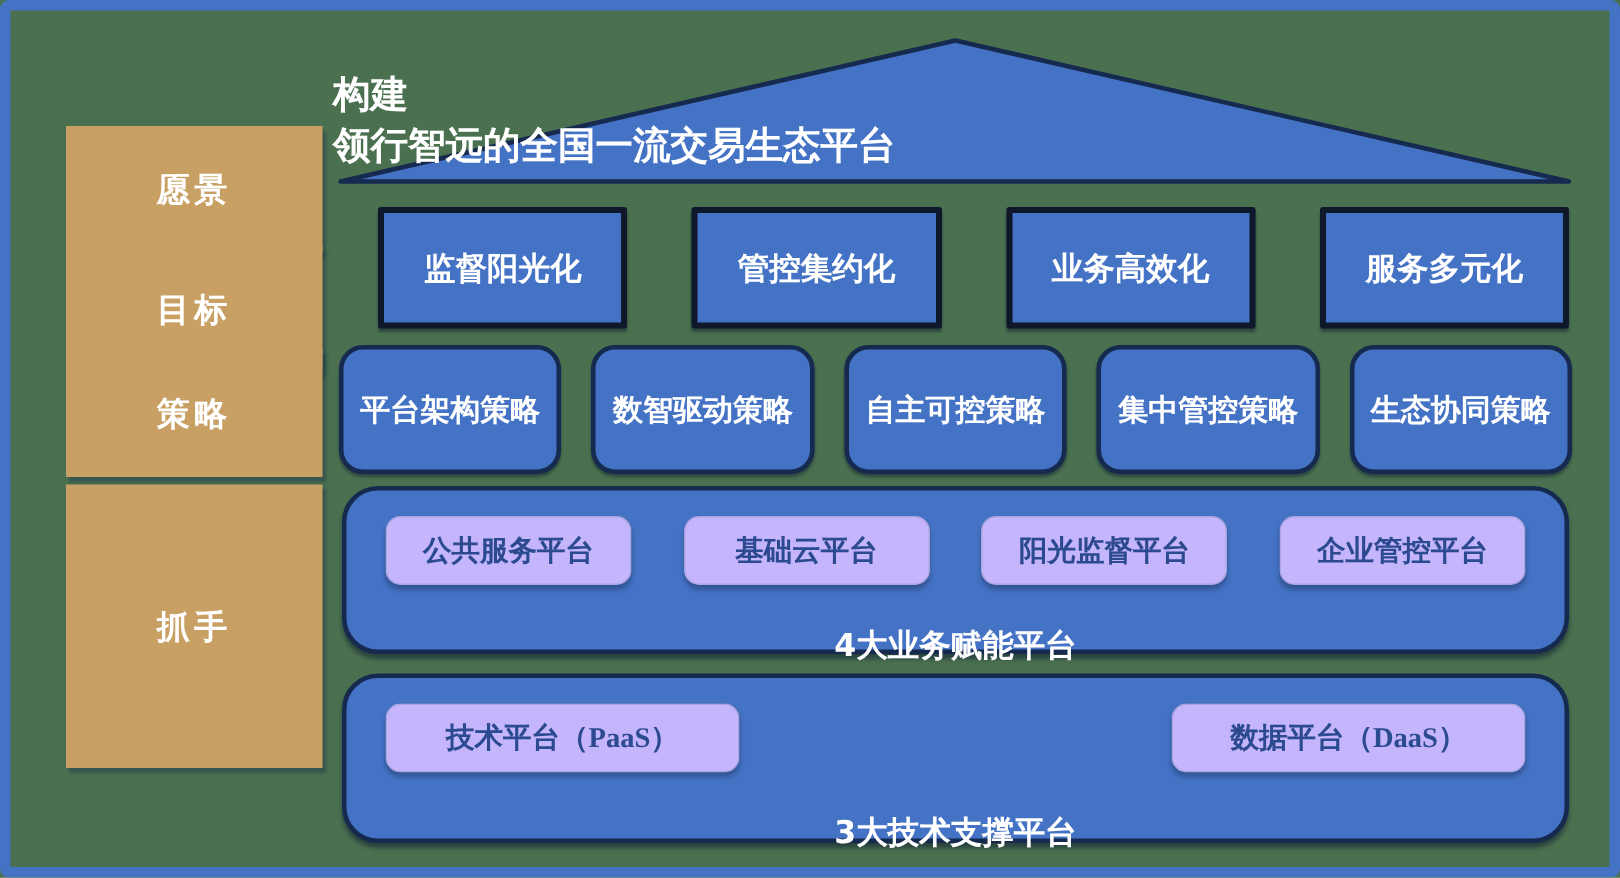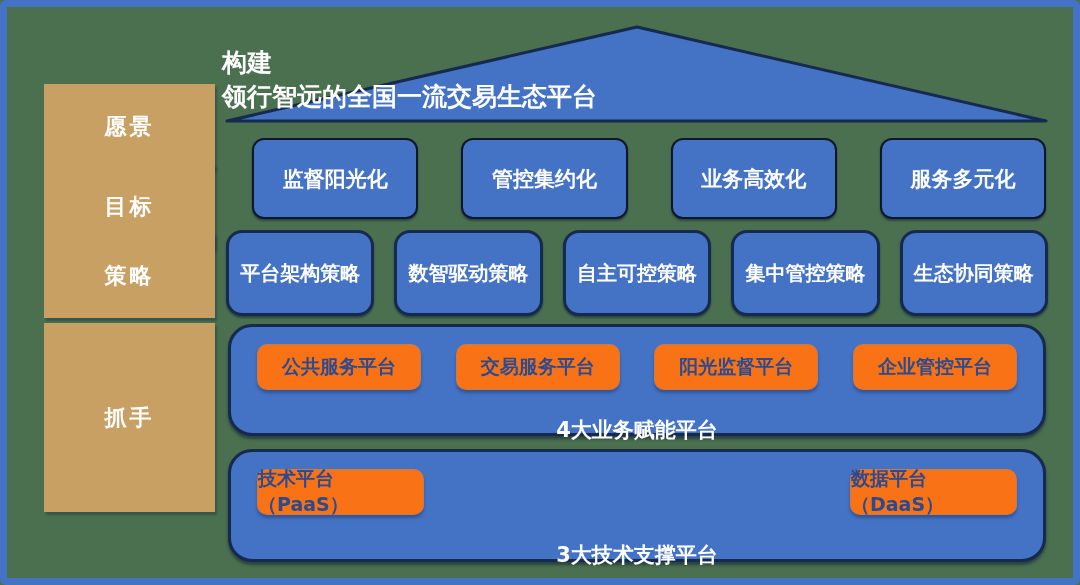--- a/index.html
+++ b/index.html
@@ -69,22 +69,22 @@
     left: 228px;
     top: 138px;
     width: 818px;
     height: 81px;
     display: flex;
     gap: 19px;
   }
   .goal-box {
     flex: 1;
     background: #4472c4;
-    border: 2px solid #0f172a;
-    border-radius: 12px;
+    border: 4px solid #0f172a;
+    border-radius: 2px;
     color: #ffffff;
     font-size: 21px;
     font-weight: bold;
     display: flex;
     align-items: center;
     justify-content: center;
     box-sizing: border-box;
     box-shadow: 0 2px 2px rgba(10, 22, 46, 0.45);
     margin-left: 24px;
   }
@@ -131,34 +131,34 @@
   .big-business { top: 324px; height: 112px; }
   .big-tech     { top: 449px; height: 113px; }
   .platform-row {
     display: flex;
     justify-content: space-between;
     padding: 0 26px;
     margin-top: 17px;
   }
   .white-box {
     height: 46px;
-    background: #f97316;
+    background: #c4b5fd;
     border: 1px solid rgba(120, 135, 165, 0.35);
     border-radius: 10px;
     color: #2b4a90;
     font-size: 19px;
     font-weight: bold;
     display: flex;
     align-items: center;
     justify-content: center;
     box-sizing: border-box;
     box-shadow: 0 3px 3px rgba(18, 35, 70, 0.35);
   }
   .white-box.w4 { width: 164px; }
-  .white-box.w3 { width: 167px; }
+  .white-box.w3 { width: 236px; font-family: Liberation Serif, serif; }
   .big-caption {
     margin-top: 26px;
     text-align: center;
     color: #ffffff;
     font-size: 21px;
     font-weight: bold;
   }
 </style>
 </head>
 <body>
@@ -212,21 +212,21 @@
     </div>
     <div class="strategy-box">
       <span>生态协同</span>
       <span>策略</span>
     </div>
   </div>
 
   <div class="big-box big-business">
     <div class="platform-row">
       <div class="white-box w4">公共服务平台</div>
-      <div class="white-box w4">交易服务平台</div>
+      <div class="white-box w4">基础云平台</div>
       <div class="white-box w4">阳光监督平台</div>
       <div class="white-box w4">企业管控平台</div>
     </div>
     <div class="big-caption">4大业务赋能平台</div>
   </div>
 
   <div class="big-box big-tech">
     <div class="platform-row">
       <div class="white-box w3">技术平台（PaaS）</div>
       <div class="white-box w3">数据平台（DaaS）</div>

